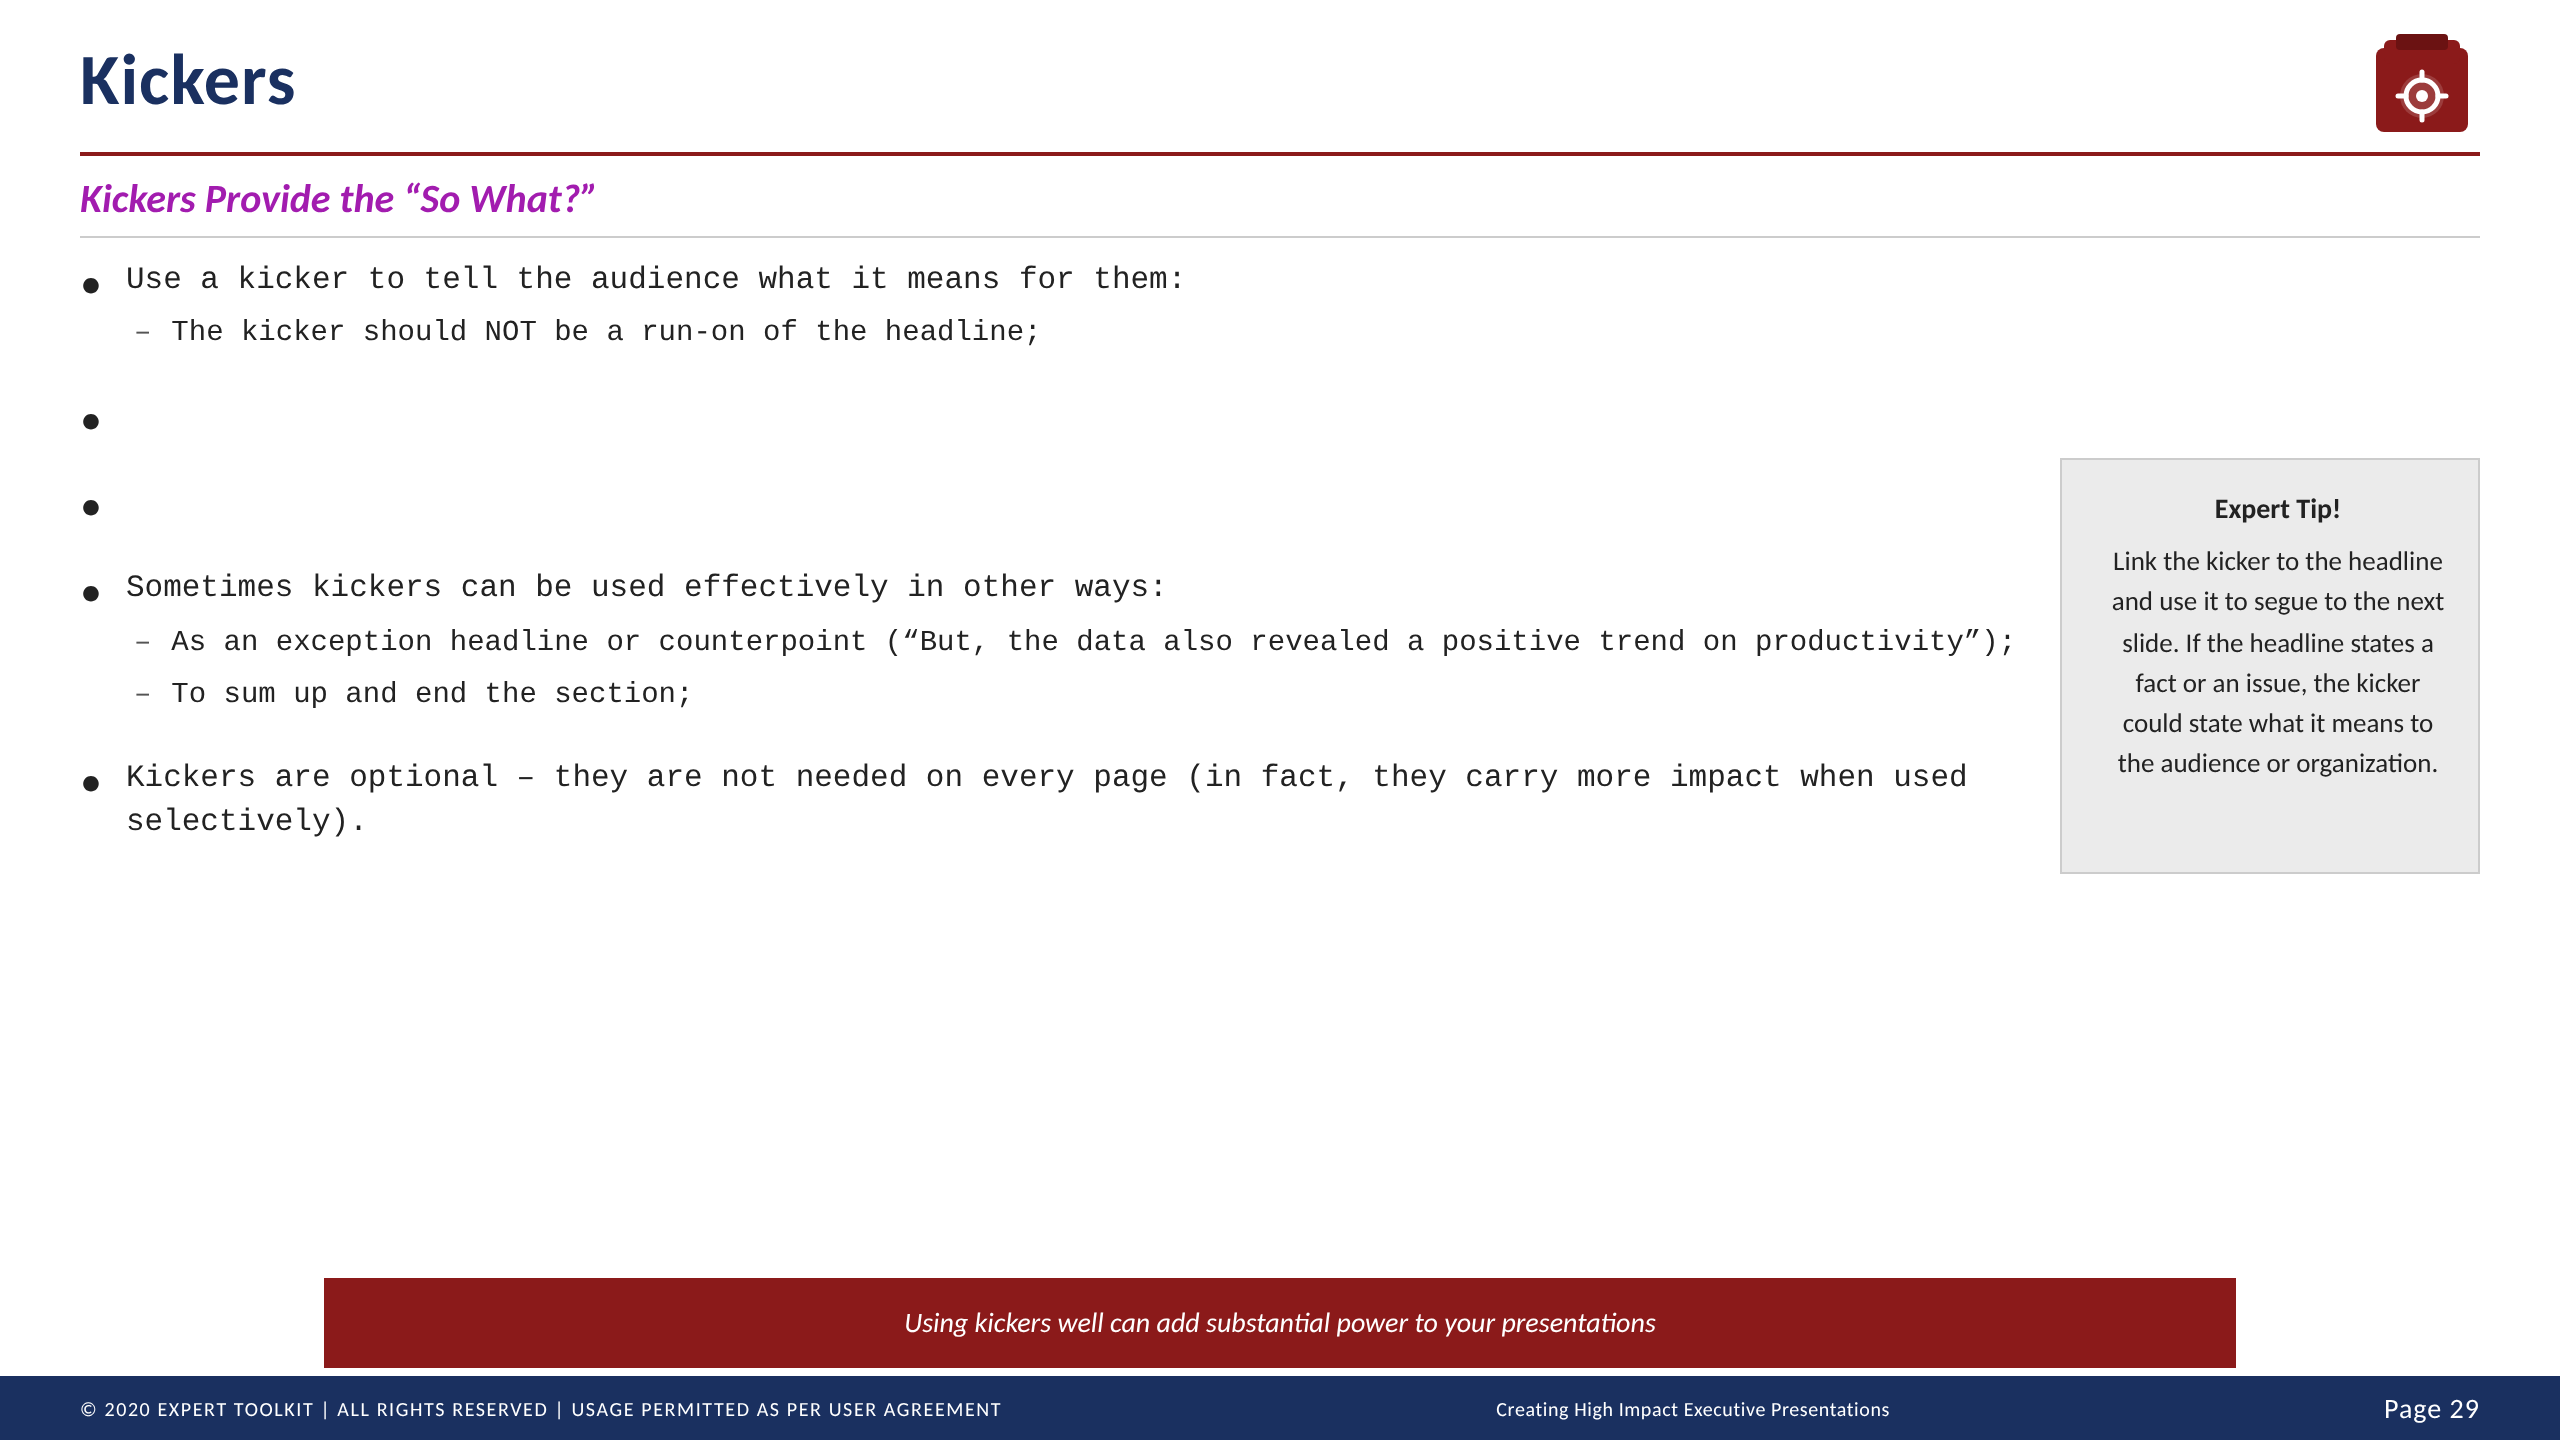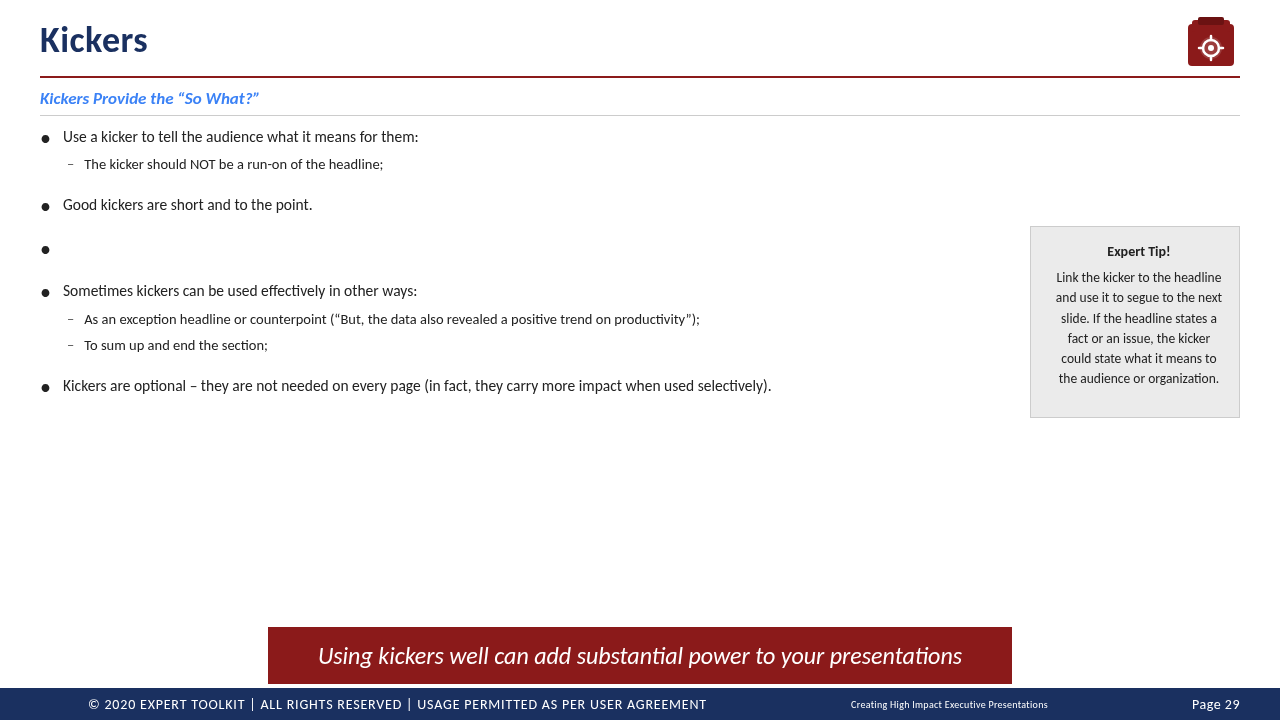--- a/index.html
+++ b/index.html
@@ -36,23 +36,23 @@
 
     .top-rule {
       border: none;
       border-top: 2.5px solid #8b1a1a;
       margin: 4px 40px 0 40px;
     }
 
     
     .subtitle {
       padding: 10px 26px 0 40px;
-      font-size: 17px;
+      font-size: 20px;
       font-weight: 700;
-      color: #3b82f6;
+      color: #a21caf;
       font-style: italic;
     }
 
     .sub-rule {
       border: none;
       border-top: 1.5px solid #cccccc;
       margin: 6px 40px 0 40px;
     }
 
     
@@ -83,20 +83,21 @@
     ul.main-list > li .bullet {
       color: #222;
       font-size: 22px;
       margin-right: 12px;
       margin-top: -3px;
       flex-shrink: 0;
     }
 
     ul.main-list > li .text {
       flex: 1;
+      font-family: Liberation Mono, monospace;
     }
 
     .sub-list {
       list-style: none;
       padding: 0;
       margin-top: 6px;
       margin-left: 4px;
     }
 
     .sub-list li {
@@ -131,26 +132,26 @@
       font-size: 14px;
       margin-bottom: 6px;
     }
 
     
     .kicker-banner {
       position: absolute;
       bottom: 36px;
       left: 50%;
       transform: translateX(-50%);
-      width: 744px;
+      width: 956px;
       background: #8b1a1a;
       color: #ffffff;
       text-align: center;
       padding: 14px 30px;
-      font-size: 24px;
+      font-size: 14px;
       font-style: italic;
       font-weight: 400;
     }
 
     
     .footer {
       position: absolute;
       bottom: 0;
       left: 0;
       right: 0;
@@ -160,23 +161,22 @@
       align-items: center;
       justify-content: space-between;
       padding: 0 40px;
       color: #ffffff;
       font-size: 9px;
       letter-spacing: 0.5px;
     }
 
     .footer-left {
       text-transform: uppercase;
-      font-size: 14px;
+      font-size: 10px;
       letter-spacing: 0.8px;
-      margin-left: 48px;
     }
 
     .footer-center {
       font-size: 10px;
       letter-spacing: 0.3px;
       text-align: right;
     }
 
     .footer-right {
       font-size: 14px;
@@ -223,21 +223,20 @@
             <li>
               <span class="dash">–</span>
               <span>The kicker should NOT be a run-on of the headline;</span>
             </li>
           </ul>
         </span>
       </li>
 
       <li>
         <span class="bullet">•</span>
-        <span class="text">Good kickers are short and to the point.</span>
       </li>
 
       <li>
         <span class="bullet">•</span>
       </li>
 
       <li>
         <span class="bullet">•</span>
         <span class="text">
           <span>Sometimes kickers can be used effectively in other ways:</span>

